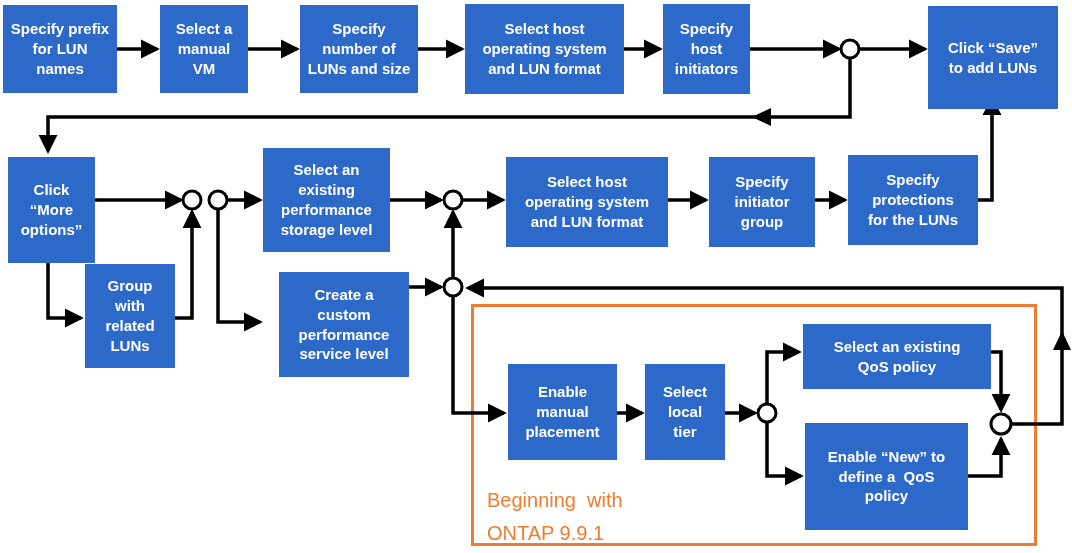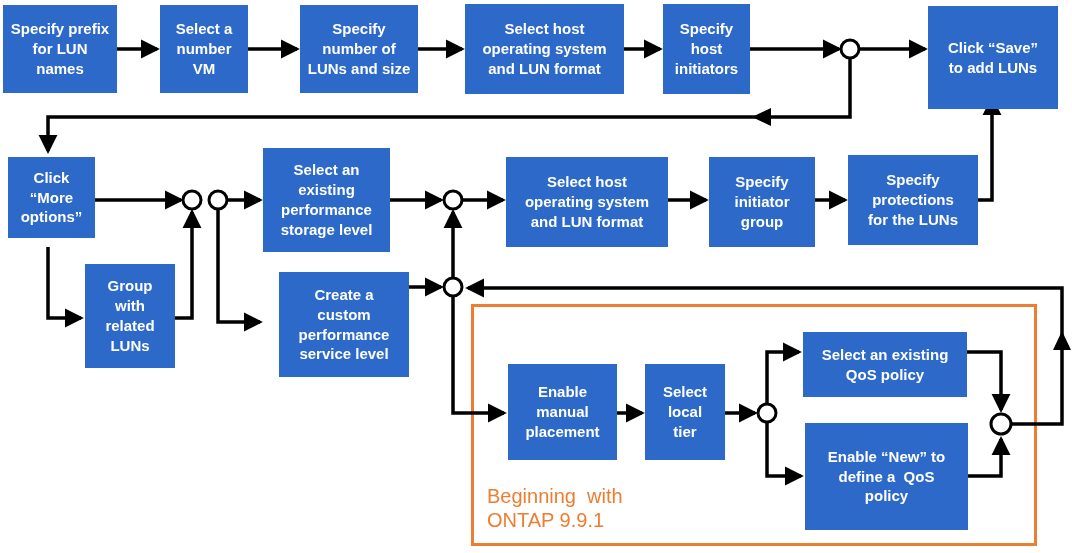--- a/index.html
+++ b/index.html
@@ -24,21 +24,21 @@
     position:absolute;z-index:2;box-sizing:border-box;
     background:var(--node-fill,#2D69C8);
     color:var(--node-text,#fff);
     display:flex;align-items:center;justify-content:center;
     text-align:center;font-weight:bold;font-size:15px;line-height:1.33;
     white-space:pre-wrap;
   }
   .callout-text{
     position:absolute;left:487px;top:484px;z-index:2;
     color:var(--callout-accent,#ED7D31);
-    font-size:20px;line-height:24px;white-space:pre-wrap;
+    font-size:20px;line-height:33px;white-space:pre-wrap;
   }
 </style>
 </head>
 <body>
 
 <div class="canvas">
 
   <div class="callout-border"></div>
 
   <svg class="connectors" width="1072" height="553" viewBox="0 0 1072 553" aria-hidden="true">
@@ -89,35 +89,35 @@
     <circle class="junction" cx="453" cy="200" r="9"></circle>
     <circle class="junction" cx="453" cy="287" r="9"></circle>
     <circle class="junction" cx="767" cy="413" r="9"></circle>
     <circle class="junction" cx="1001" cy="424" r="10"></circle>
   </svg>
 
   <div class="node" style="left:3px;top:5px;width:114px;height:88px">Specify prefix
 for LUN
 names</div>
   <div class="node" style="left:160px;top:5px;width:88px;height:88px">Select a
-number
+manual
 VM</div>
   <div class="node" style="left:300px;top:5px;width:118px;height:88px">Specify
 number of
 LUNs and size</div>
   <div class="node" style="left:465px;top:4px;width:159px;height:90px">Select host
 operating system
 and LUN format</div>
   <div class="node" style="left:663px;top:4px;width:87px;height:90px">Specify
 host
 initiators</div>
   <div class="node" style="left:928px;top:6px;width:130px;height:103px">Click “Save”
 to add LUNs</div>
 
-  <div class="node" style="left:8px;top:157px;width:87px;height:81px">Click
+  <div class="node" style="left:8px;top:157px;width:87px;height:106px">Click
 “More
 options”</div>
   <div class="node" style="left:263px;top:148px;width:127px;height:104px">Select an
 existing
 performance
 storage level</div>
   <div class="node" style="left:506px;top:157px;width:162px;height:90px">Select host
 operating system
 and LUN format</div>
   <div class="node" style="left:709px;top:157px;width:106px;height:90px">Specify
@@ -135,21 +135,21 @@
 custom
 performance
 service level</div>
 
   <div class="node" style="left:645px;top:364px;width:80px;height:96px">Select
 local
 tier</div>
   <div class="node" style="left:508px;top:364px;width:109px;height:96px">Enable
 manual
 placement</div>
-  <div class="node" style="left:803px;top:332px;width:164px;height:65px">Select an existing
+  <div class="node" style="left:803px;top:324px;width:188px;height:65px">Select an existing
 QoS policy</div>
   <div class="node" style="left:805px;top:423px;width:163px;height:107px">Enable “New” to
 define a  QoS
 policy</div>
 
   <div class="callout-text">Beginning  with
 ONTAP 9.9.1</div>
 </div>
 
 </body></html>

